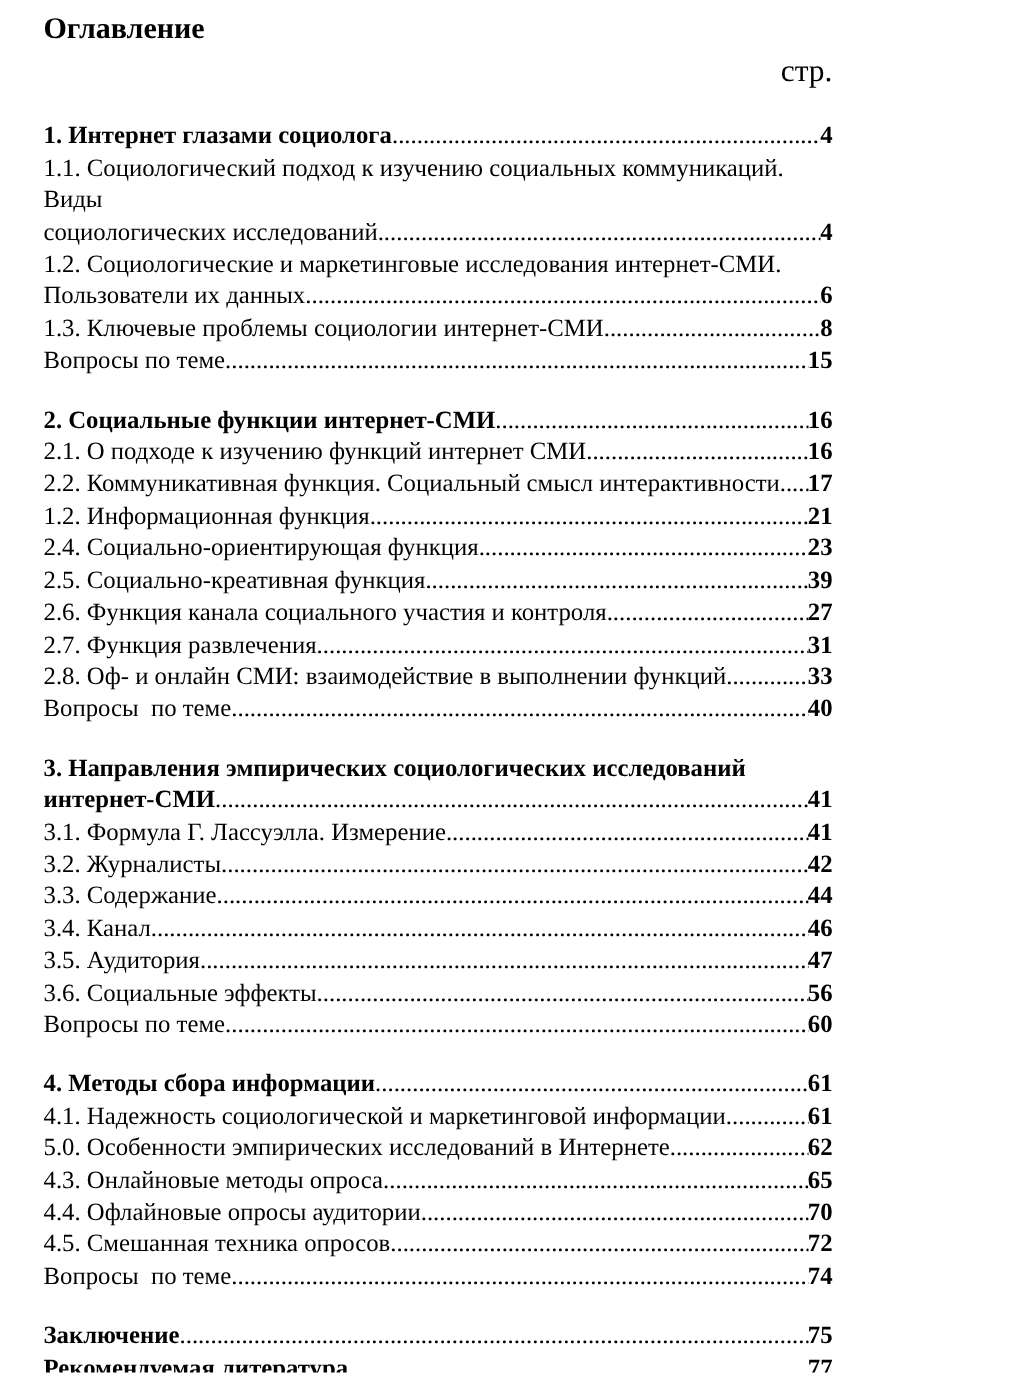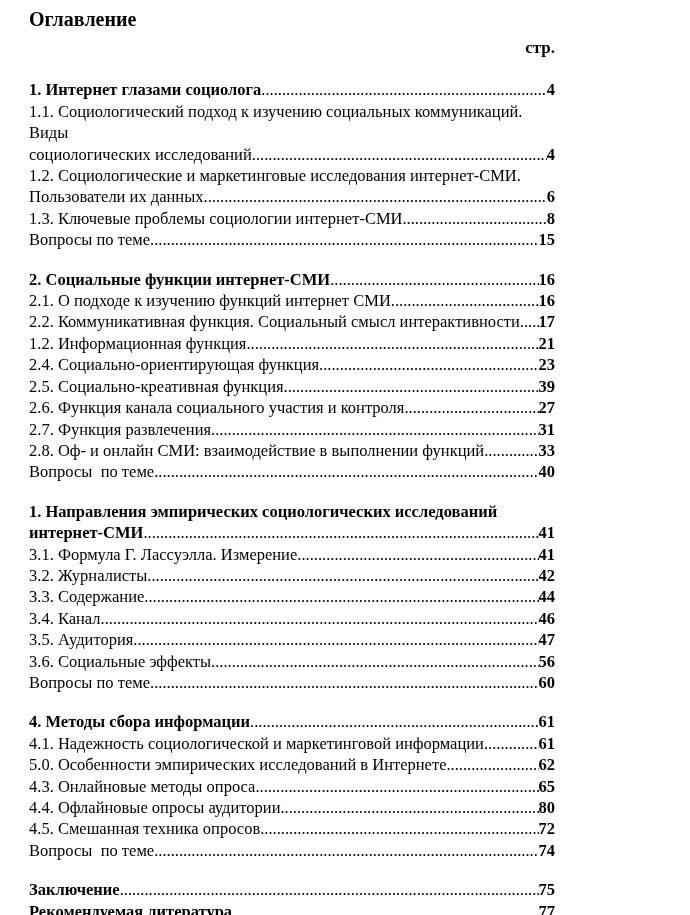--- a/index.html
+++ b/index.html
@@ -17,22 +17,22 @@
     height: 915px;
     padding: 7px 25px 0 29px;
   }
   .doc-title {
     font-size: 20px;
     font-weight: bold;
     line-height: 24px;
     margin: 0;
   }
   .page-col-label {
-    font-size: 17px;
-    font-weight: bold;
+    font-size: 21px;
+    font-weight: normal;
     line-height: 21.4px;
     text-align: right;
     margin-top: 6px;
   }
   .toc {
     margin-top: 21px;
     font-size: 16.5px;
     line-height: 21.4px;
   }
   .toc-section { margin-bottom: 18px; }
@@ -175,21 +175,21 @@
         <div class="toc-entry">
           <div class="toc-leader-row">
             <span class="toc-text">Вопросы  по теме</span>
             <span class="toc-dots"></span>
             <span class="toc-page">40</span>
           </div>
         </div>
       </div>
       <div class="toc-section">
         <div class="toc-entry bold">
-          <div class="toc-text-line">1. Направления эмпирических социологических исследований</div>
+          <div class="toc-text-line">3. Направления эмпирических социологических исследований</div>
           <div class="toc-leader-row">
             <span class="toc-text">интернет-СМИ</span>
             <span class="toc-dots"></span>
             <span class="toc-page">41</span>
           </div>
         </div>
         <div class="toc-entry">
           <div class="toc-leader-row">
             <span class="toc-text">3.1. Формула Г. Лассуэлла. Измерение</span>
             <span class="toc-dots"></span>
@@ -265,21 +265,21 @@
           <div class="toc-leader-row">
             <span class="toc-text">4.3. Онлайновые методы опроса</span>
             <span class="toc-dots"></span>
             <span class="toc-page">65</span>
           </div>
         </div>
         <div class="toc-entry">
           <div class="toc-leader-row">
             <span class="toc-text">4.4. Офлайновые опросы аудитории</span>
             <span class="toc-dots"></span>
-            <span class="toc-page">80</span>
+            <span class="toc-page">70</span>
           </div>
         </div>
         <div class="toc-entry">
           <div class="toc-leader-row">
             <span class="toc-text">4.5. Смешанная техника опросов</span>
             <span class="toc-dots"></span>
             <span class="toc-page">72</span>
           </div>
         </div>
         <div class="toc-entry">

